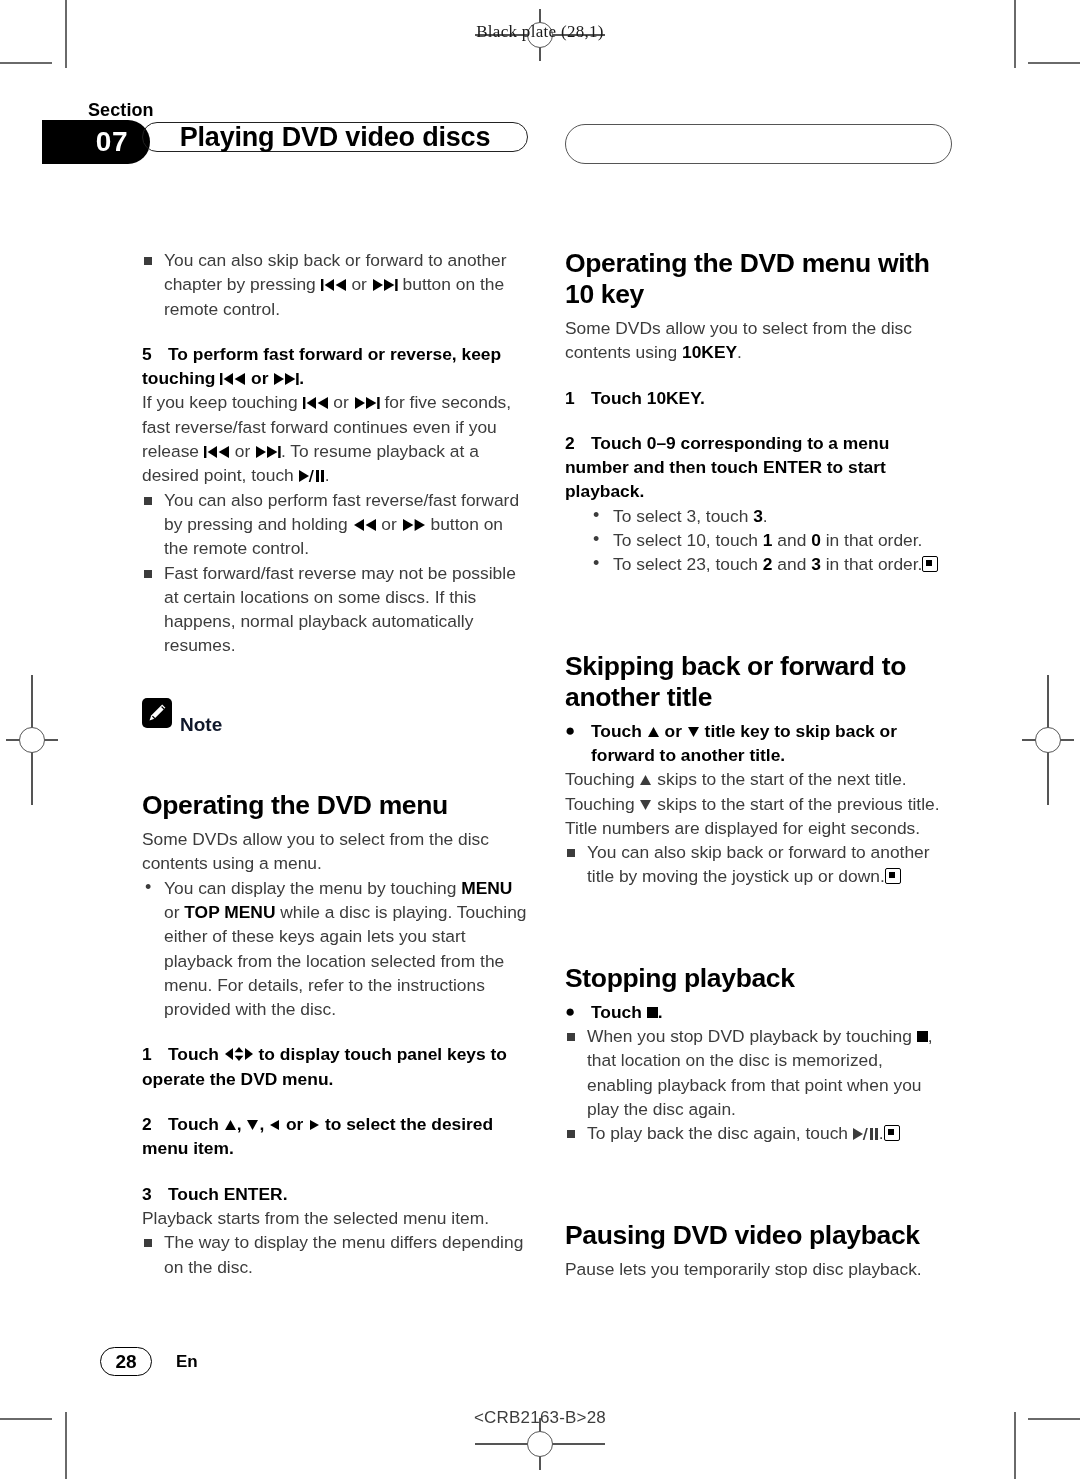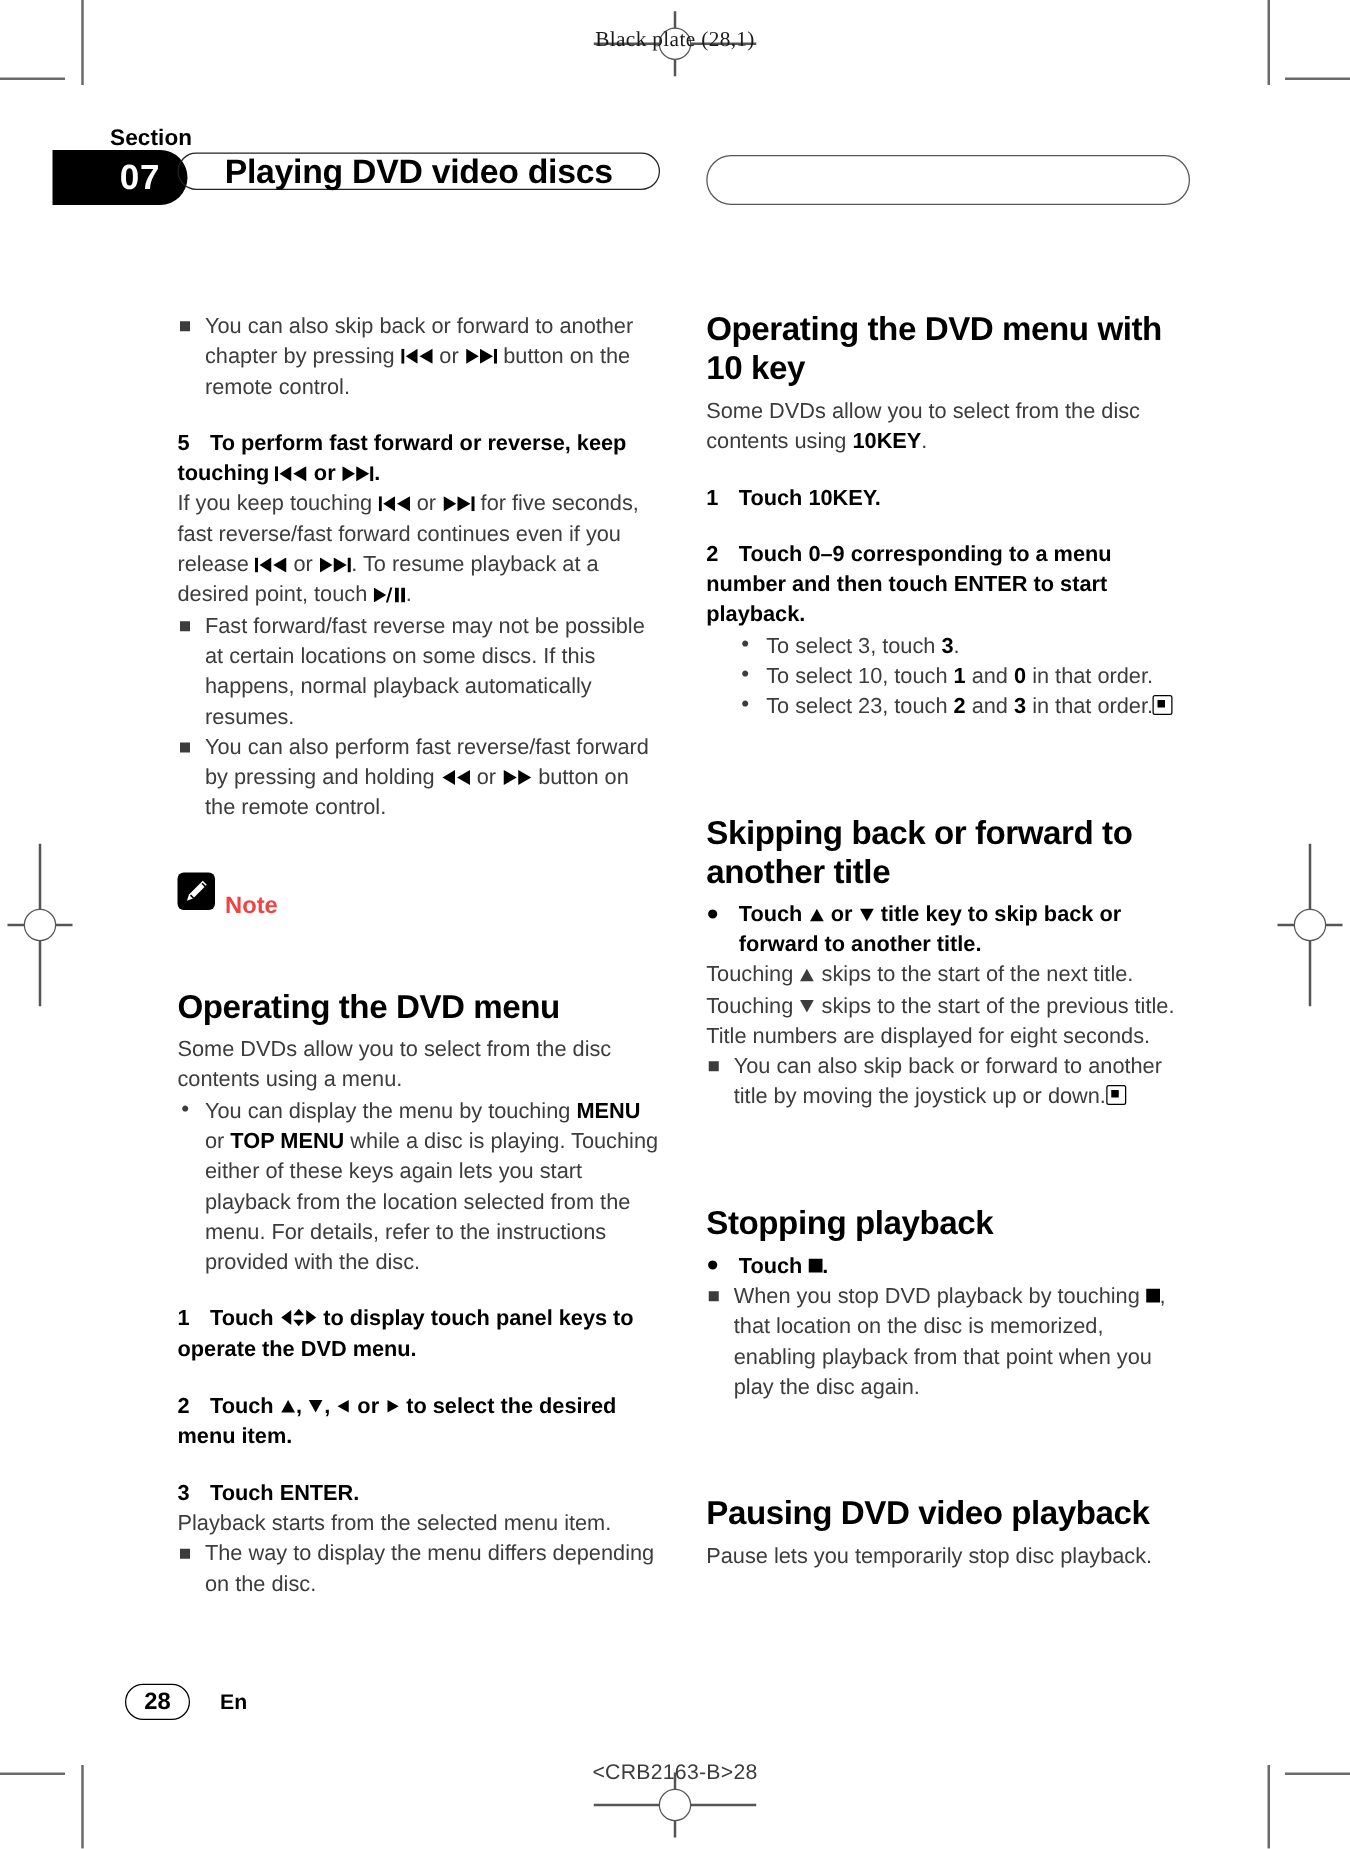--- a/index.html
+++ b/index.html
@@ -227,21 +227,21 @@
     width: 30px; height: 30px;
     background: #000;
     border-radius: 5px;
     position: relative;
     flex: 0 0 auto;
   }
   .note-icon svg { position: absolute; left: 4px; top: 4px; }
   .note-label {
     font-size: 19px;
     font-weight: 700;
-    color: #ef4444;
+    color: #0f172a;
     margin-top: 23px;
   }
 
   
   .g { display: inline-block; color: #000; vertical-align: -1px; }
   .g svg { display: block; }
 
   .endmark {
     display: inline-block;
     width: 16px; height: 16px;
@@ -390,31 +390,31 @@
             <polygon points="12,0 12,12 22.4,6" fill="#000"></polygon>
             <rect x="23.2" y="0" width="2.4" height="12" fill="#000"></rect>
           </svg></span><span>. To resume playback at a desired point, touch </span><span class="g"><svg width="26" height="12" viewBox="0 0 26 12">
             <polygon points="0,0 0,12 10,6" fill="#000"></polygon>
             <rect x="11.5" y="-1" width="1.6" height="14" fill="#000" transform="rotate(16 12.3 6)"></rect>
             <rect x="17" y="0" width="3" height="12" fill="#000"></rect>
             <rect x="22" y="0" width="3" height="12" fill="#000"></rect>
           </svg></span><span>.</span>
     </p>
 
-    <p class="blt">Fast forward/fast reverse may not be possible at certain locations on some discs. If this happens, normal playback automatically resumes.</p>
-
     <p class="blt">
       <span>You can also perform fast reverse/fast forward by pressing and holding </span><span class="g"><svg width="24" height="12" viewBox="0 0 24 12">
             <polygon points="11,0 11,12 1,6" fill="#000"></polygon>
             <polygon points="23,0 23,12 12.6,6" fill="#000"></polygon>
           </svg></span><span> or </span><span class="g"><svg width="24" height="12" viewBox="0 0 24 12">
             <polygon points="1,0 1,12 11.4,6" fill="#000"></polygon>
             <polygon points="12.6,0 12.6,12 23,6" fill="#000"></polygon>
           </svg></span><span> button on the remote control.</span>
     </p>
+
+    <p class="blt">Fast forward/fast reverse may not be possible at certain locations on some discs. If this happens, normal playback automatically resumes.</p>
 
     <div class="sp-lg"></div>
 
     <div class="note-head">
       <span class="note-icon">
         <svg width="22" height="22" viewBox="0 0 22 22">
           <polygon points="3.5,18.5 5.2,13.6 16.2,2.6 19.4,5.8 8.4,16.8" fill="#fff"></polygon>
           <line x1="6.4" y1="14.1" x2="9.1" y2="16.8" stroke="#000" stroke-width="1.3"></line>
           <line x1="15.6" y1="4.6" x2="18.3" y2="7.3" stroke="#000" stroke-width="1.3"></line>
         </svg>
@@ -536,20 +536,28 @@
     <div class="sp-head"></div>
 
     <p class="bigdot">
       <span>Touch </span><span class="sqr"></span><span>.</span>
     </p>
 
     <p class="blt">
       <span>When you stop DVD playback by touching </span><span class="sqr"></span><span>, that location on the disc is memorized, enabling playback from that point when you play the disc again.</span>
     </p>
 
+    <p class="blt">
+      <span>To play back the disc again, touch </span><span class="g"><svg width="26" height="12" viewBox="0 0 26 12">
+            <polygon points="0,0 0,12 10,6" fill="#3c3c3c"></polygon>
+            <rect x="11.5" y="-1" width="1.6" height="14" fill="#3c3c3c" transform="rotate(16 12.3 6)"></rect>
+            <rect x="17" y="0" width="3" height="12" fill="#3c3c3c"></rect>
+            <rect x="22" y="0" width="3" height="12" fill="#3c3c3c"></rect>
+          </svg></span><span>.</span><span class="endmark"></span>
+    </p>
 
     <div class="sp-lg"></div>
     <div class="sp-lg"></div>
     <div class="sp-sm"></div>
 
     <h2 class="head">Pausing DVD video playback</h2>
     <div class="sp-head"></div>
     <p class="sub">Pause lets you temporarily stop disc playback.</p>
   </div>
 

